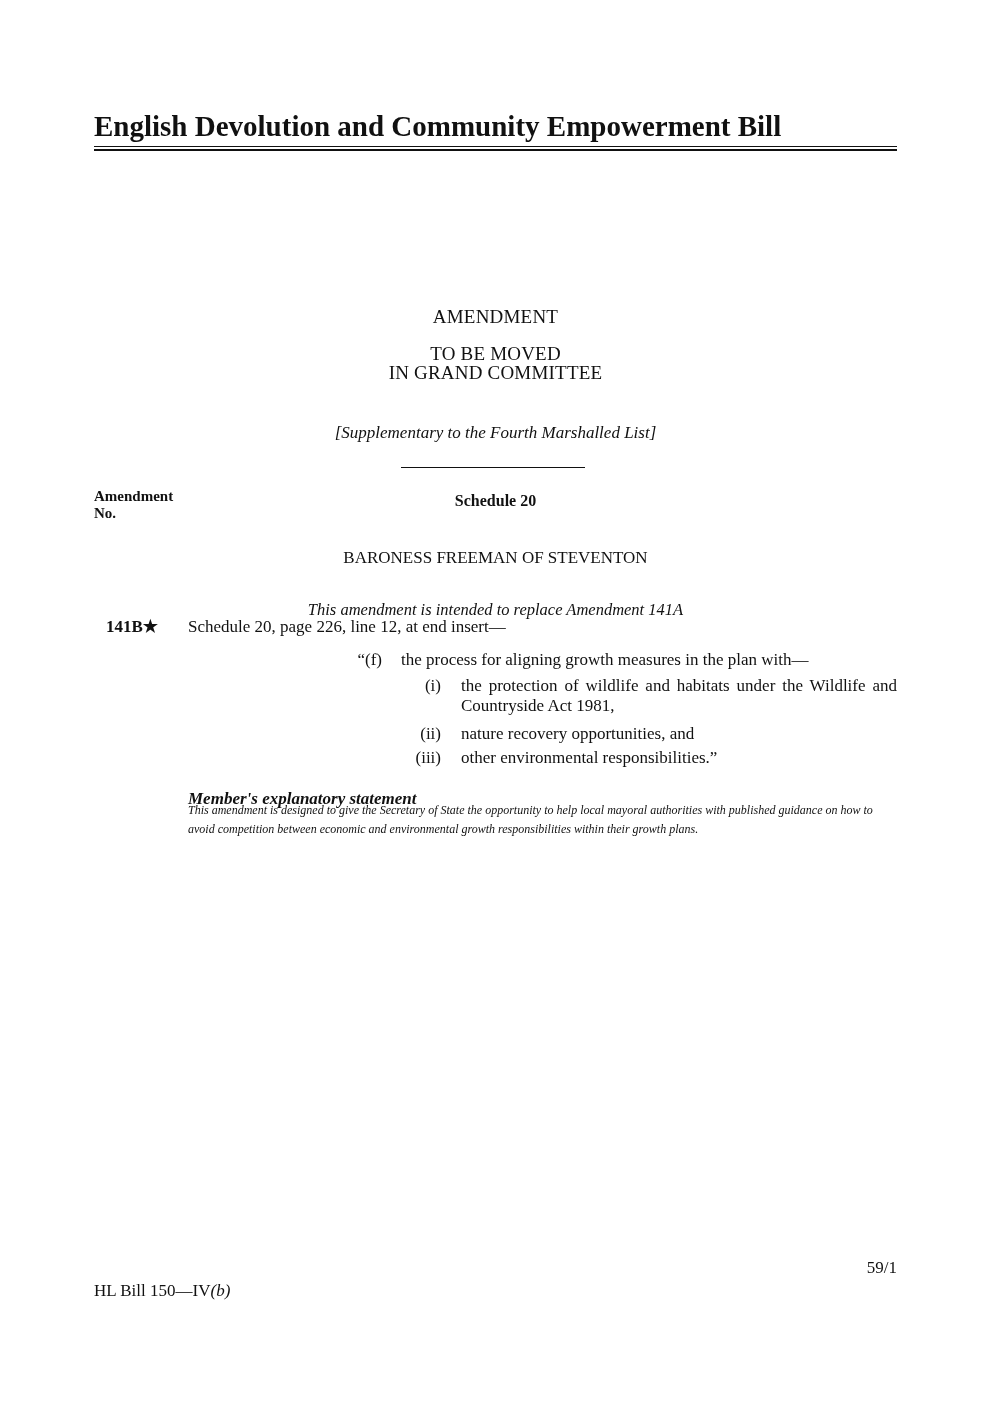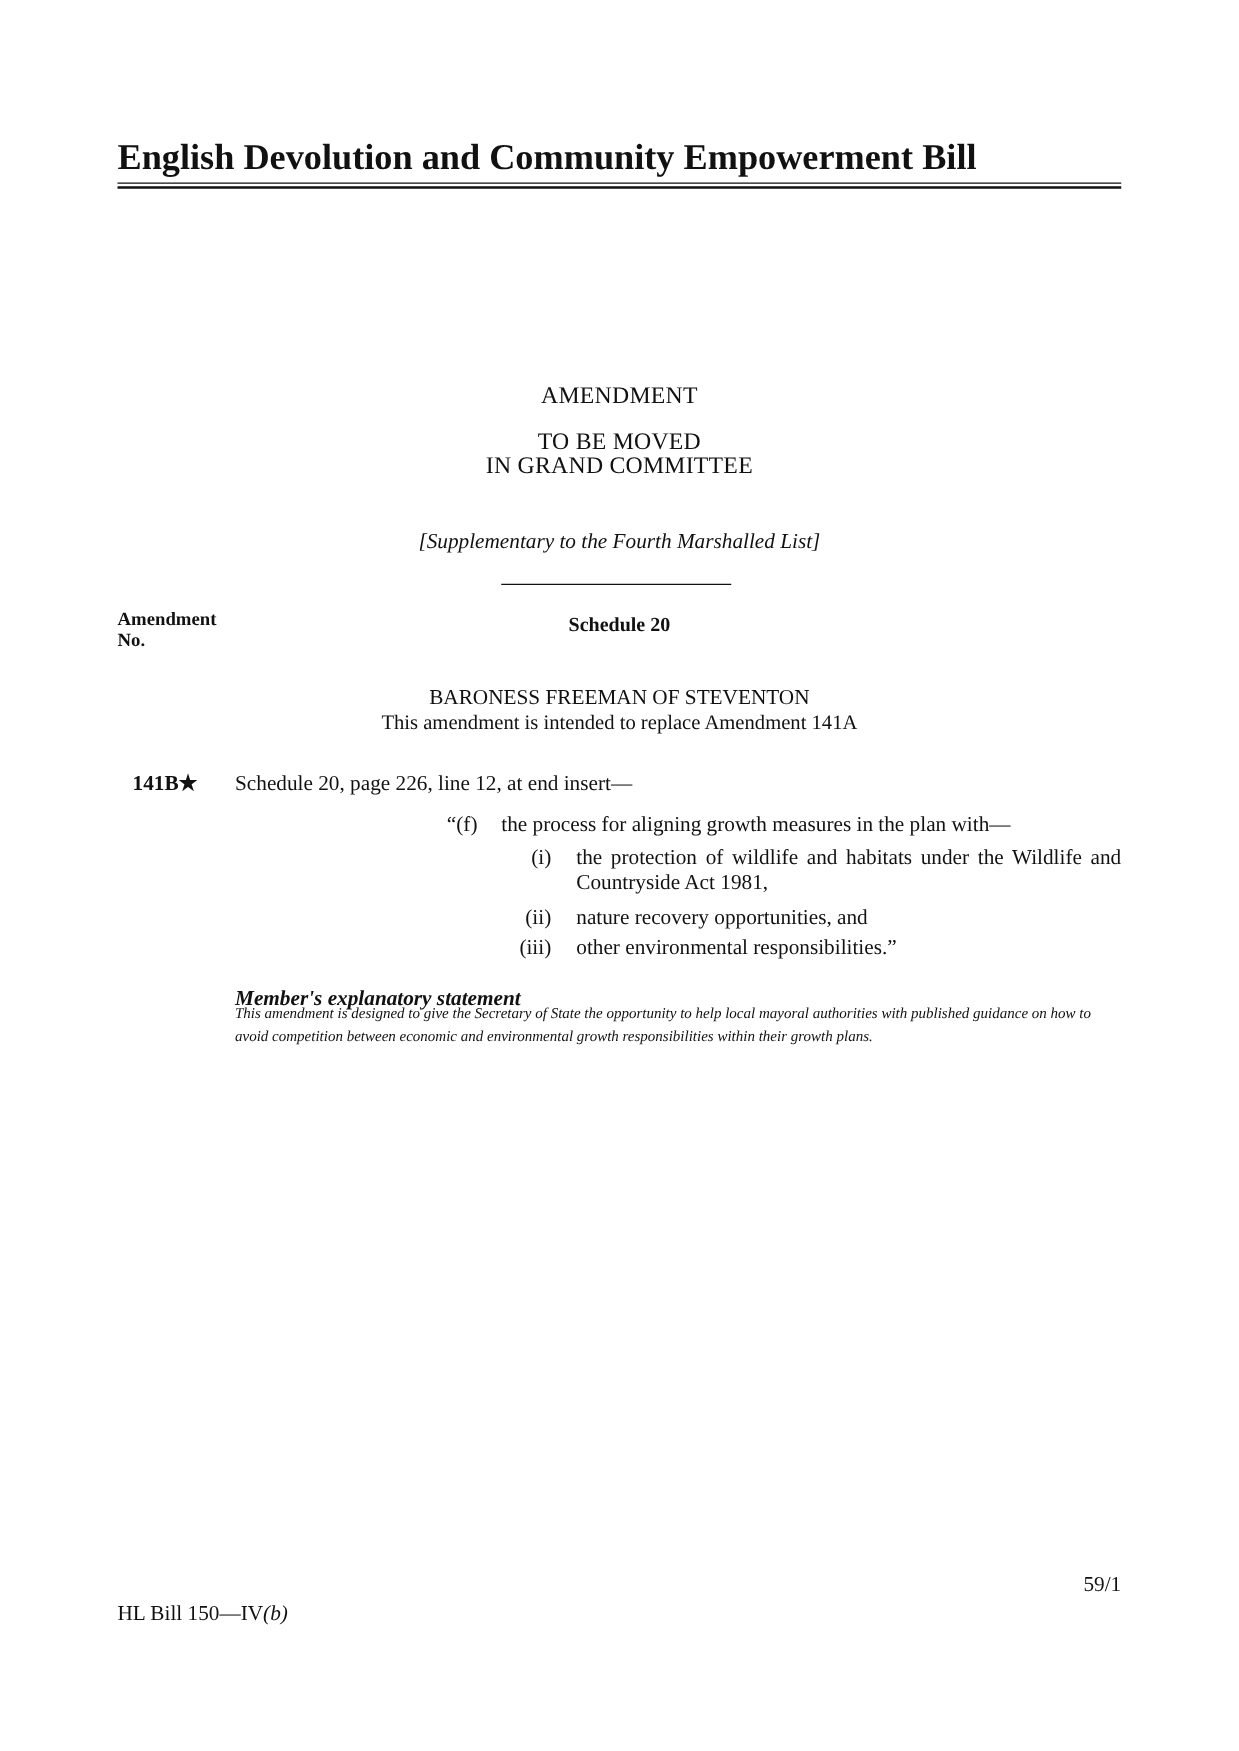--- a/index.html
+++ b/index.html
@@ -47,21 +47,21 @@
 <div class="abs center ital" style="top:423px;">[Supplementary to the Fourth Marshalled List]</div>
 <div class="abs shortrule"></div>
 
 <div class="abs amlabel">
   <div>Amendment</div>
   <div>No.</div>
 </div>
 <div class="abs sched">Schedule 20</div>
 
 <div class="abs center" style="top:548px; font-size:17px;">BARONESS FREEMAN OF STEVENTON</div>
-<div class="abs center" style="top:568px; font-size:16.5px; ">This amendment is intended to replace Amendment 141A</div>
+<div class="abs center" style="top:600px; font-size:16.5px; font-style:italic;">This amendment is intended to replace Amendment 141A</div>
 
 <div class="abs body-text amno">141B★</div>
 <div class="abs body-text amtext">Schedule 20, page 226, line 12, at end insert—</div>
 
 <div class="abs body-text lvl-f-num">“(f)</div>
 <div class="abs body-text lvl-f-txt">the process for aligning growth measures in the plan with—</div>
 
 <div class="abs body-text sub-num" style="top:676px;">(i)</div>
 <div class="abs body-text sub-txt" style="top:676px;">the protection of wildlife and habitats under the Wildlife and Countryside Act 1981,</div>
 

